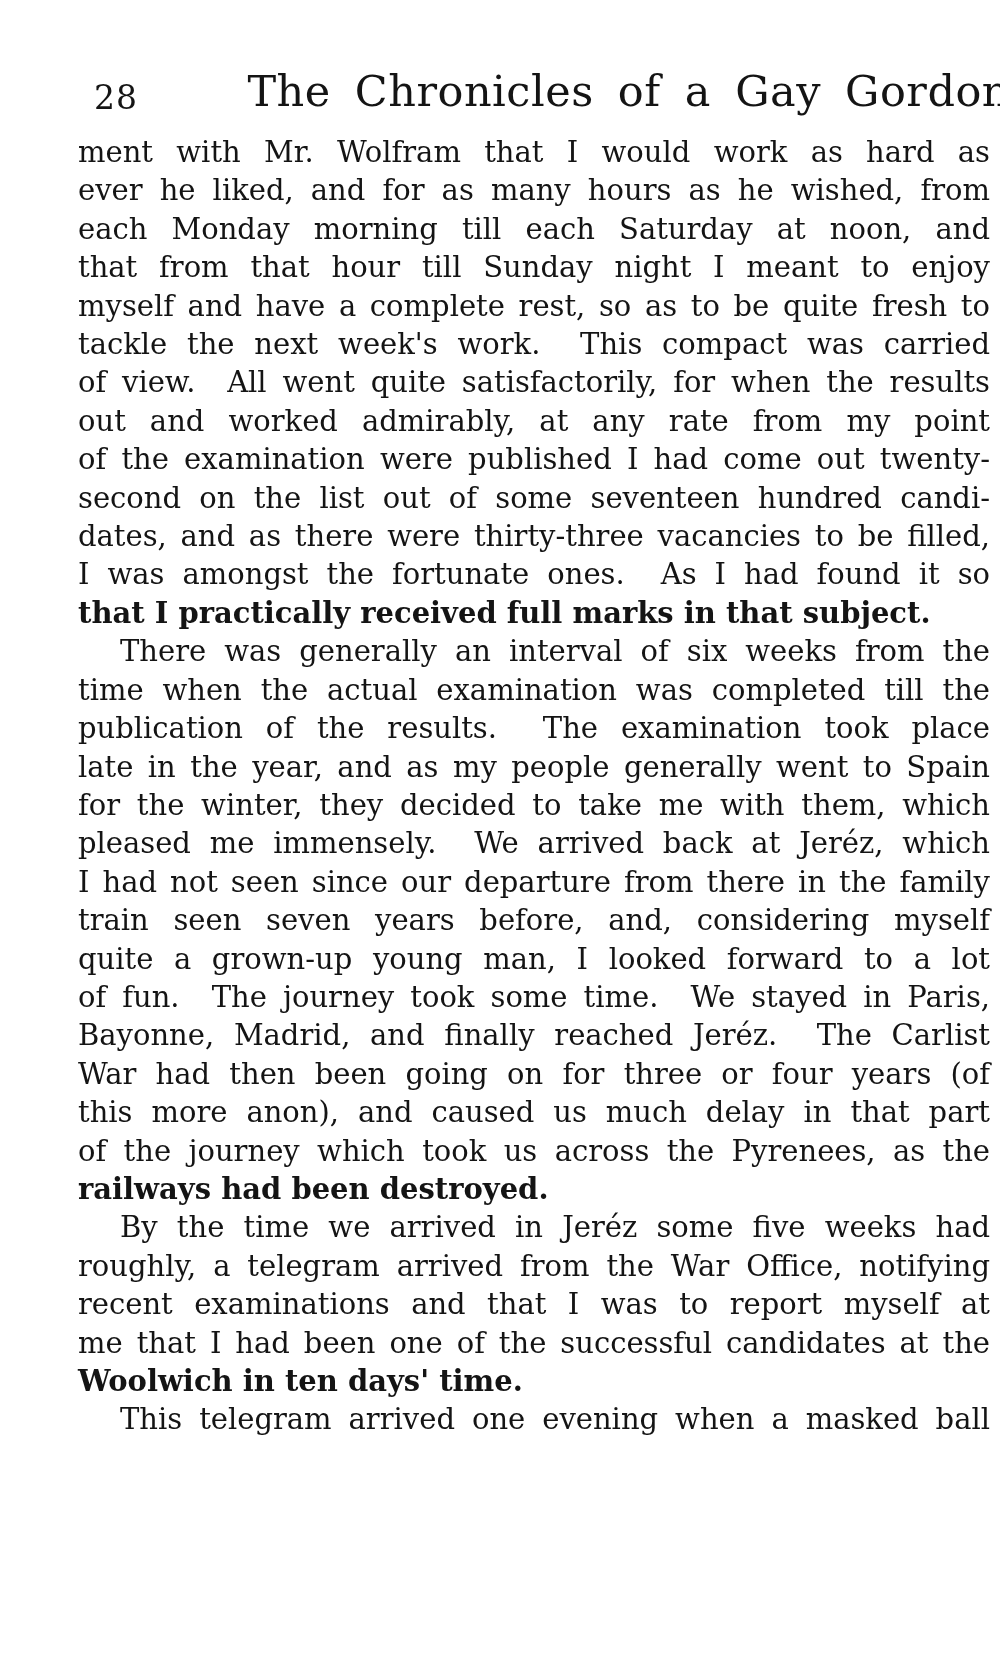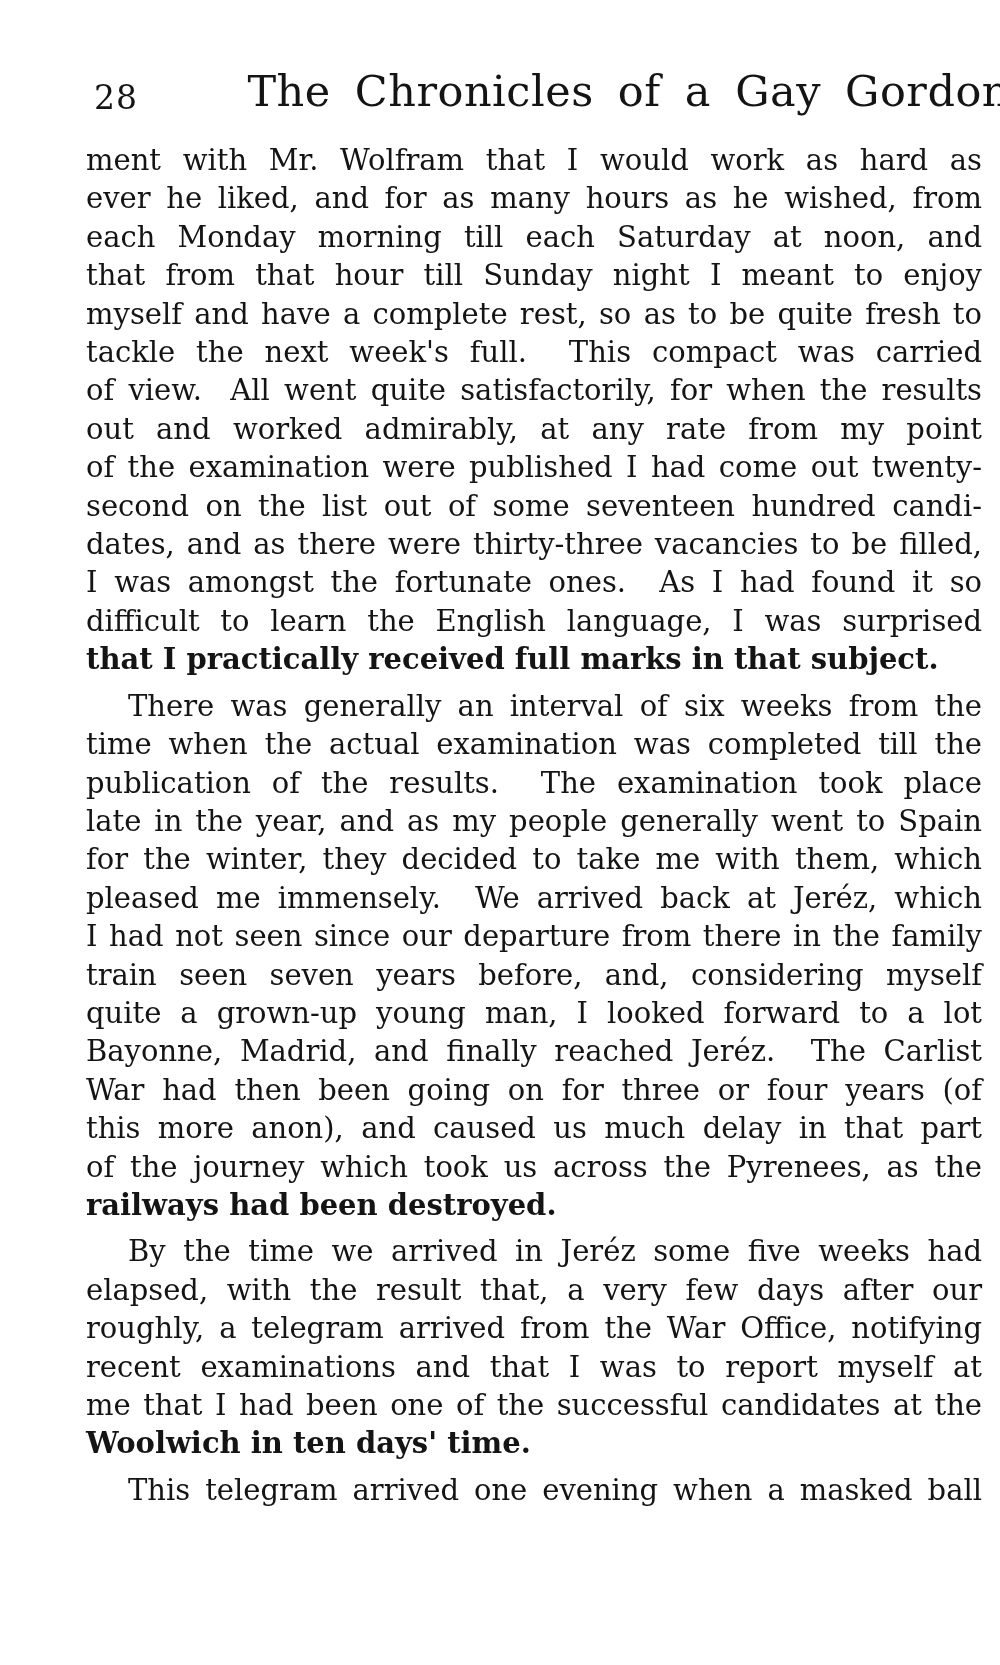--- a/index.html
+++ b/index.html
@@ -40,21 +40,21 @@
   }
   .body-text {
     position: absolute;
     top: 133px;
     left: 78px;
     width: 912px;
     font-size: 29px;
     line-height: 38.4px;
   }
   .paragraph {
-    margin: 8px;
+    margin: 0;
   }
   .line {
     white-space: pre-wrap;
     text-align: justify;
     text-align-last: justify;
   }
   .line.indent {
     text-indent: 42px;
   }
   .line.last {
@@ -70,49 +70,48 @@
     <span class="page-number">28</span>
     <div class="running-title">The Chronicles of a Gay Gordon</div>
   </div>
   <div class="body-text">
       <div class="paragraph">
         <div class="line">ment with Mr. Wolfram that I would work as hard as</div>
         <div class="line">ever he liked, and for as many hours as he wished, from</div>
         <div class="line">each Monday morning till each Saturday at noon, and</div>
         <div class="line">that from that hour till Sunday night I meant to enjoy</div>
         <div class="line">myself and have a complete rest, so as to be quite fresh to</div>
-        <div class="line">tackle the next week's full.  This compact was carried</div>
+        <div class="line">tackle the next week's work.  This compact was carried</div>
         <div class="line">of view.  All went quite satisfactorily, for when the results</div>
         <div class="line">out and worked admirably, at any rate from my point</div>
         <div class="line">of the examination were published I had come out twenty-</div>
         <div class="line">second on the list out of some seventeen hundred candi-</div>
         <div class="line">dates, and as there were thirty-three vacancies to be filled,</div>
         <div class="line">I was amongst the fortunate ones.  As I had found it so</div>
-        <div class="line">difficult to learn the English language, I was surprised</div>
         <div class="line last">that I practically received full marks in that subject.</div>
       </div>
       <div class="paragraph">
         <div class="line indent">There was generally an interval of six weeks from the</div>
         <div class="line">time when the actual examination was completed till the</div>
         <div class="line">publication of the results.  The examination took place</div>
         <div class="line">late in the year, and as my people generally went to Spain</div>
         <div class="line">for the winter, they decided to take me with them, which</div>
         <div class="line">pleased me immensely.  We arrived back at Jeréz, which</div>
         <div class="line">I had not seen since our departure from there in the family</div>
         <div class="line">train seen seven years before, and, considering myself</div>
         <div class="line">quite a grown-up young man, I looked forward to a lot</div>
+        <div class="line">of fun.  The journey took some time.  We stayed in Paris,</div>
         <div class="line">Bayonne, Madrid, and finally reached Jeréz.  The Carlist</div>
         <div class="line">War had then been going on for three or four years (of</div>
         <div class="line">this more anon), and caused us much delay in that part</div>
         <div class="line">of the journey which took us across the Pyrenees, as the</div>
         <div class="line last">railways had been destroyed.</div>
       </div>
       <div class="paragraph">
         <div class="line indent">By the time we arrived in Jeréz some five weeks had</div>
-        <div class="line">elapsed, with the result that, a very few days after our</div>
         <div class="line">roughly, a telegram arrived from the War Office, notifying</div>
         <div class="line">recent examinations and that I was to report myself at</div>
         <div class="line">me that I had been one of the successful candidates at the</div>
         <div class="line last">Woolwich in ten days' time.</div>
       </div>
       <div class="paragraph">
         <div class="line indent">This telegram arrived one evening when a masked ball</div>
       </div>
     </div>
 </div>

